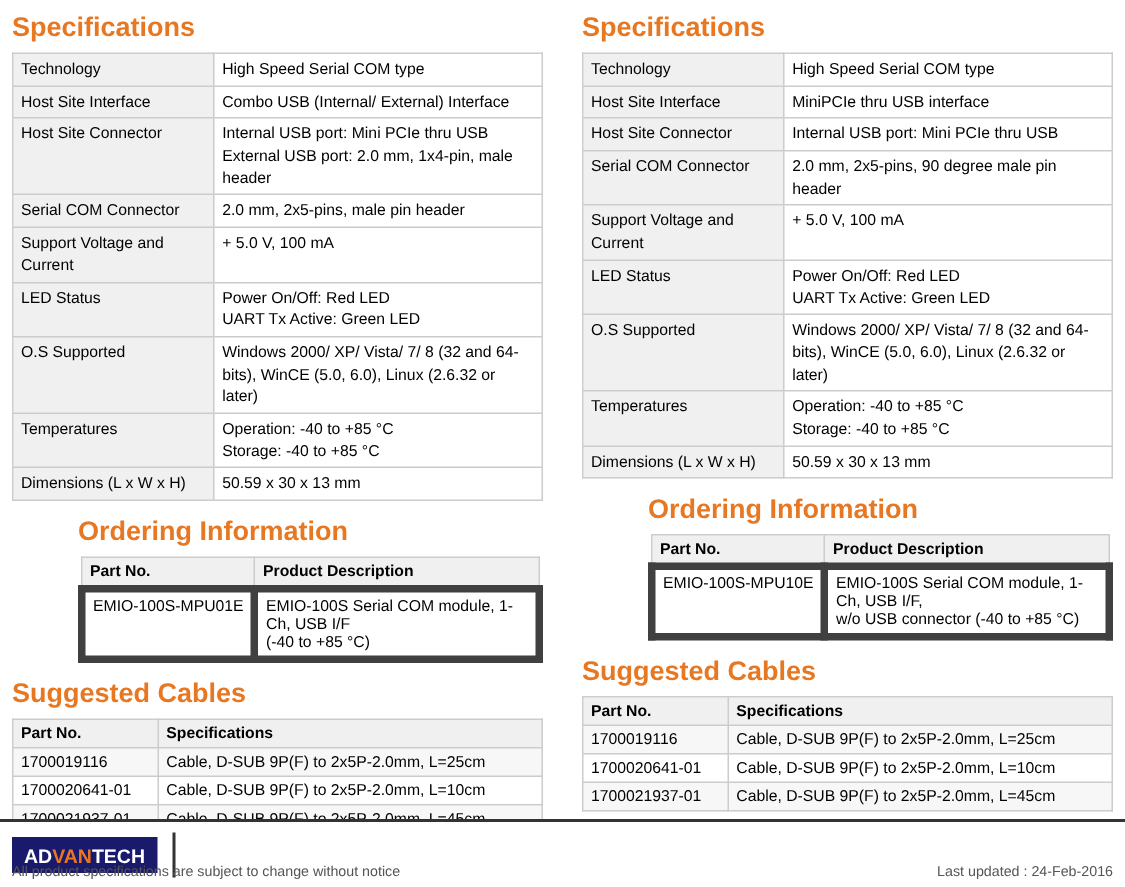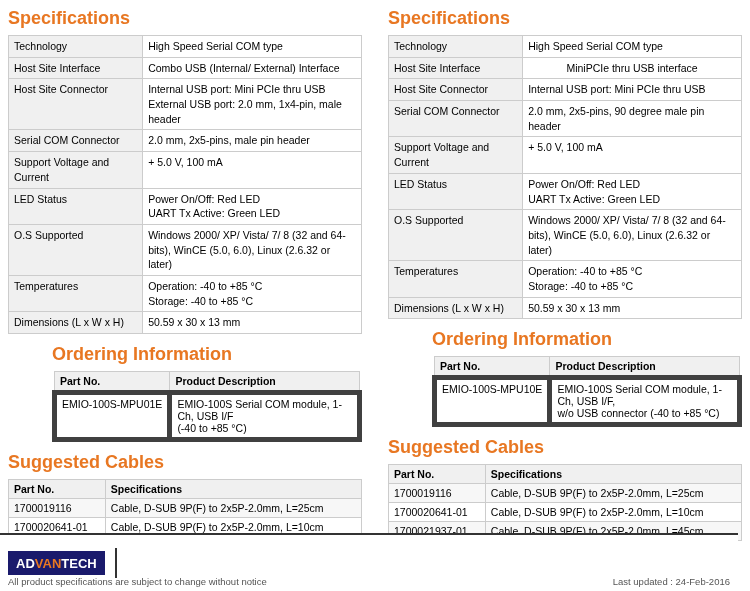--- a/index.html
+++ b/index.html
@@ -101,22 +101,22 @@
     }
     .cables-table tr:nth-child(even) td {
       background-color: #fff;
     }
 
     
     .footer {
       position: absolute;
       bottom: 0;
       left: 0;
-      right: 12px;
-      height: 58px;
+      right: 0;
+      height: 45px;
       background: #fff;
       border-top: 2px solid #333;
       display: flex;
       align-items: center;
       padding: 0 8px;
     }
     .footer-logo {
       display: flex;
       align-items: center;
       gap: 0;
@@ -264,21 +264,21 @@
     <div class="section">
       <div class="section-title">Specifications</div>
       <table class="spec-table">
         <tbody id="right-spec-tbody">
             <tr>
               <td>Technology</td>
               <td style="white-space: pre-line;">High Speed Serial COM type</td>
             </tr>
             <tr>
               <td>Host Site Interface</td>
-              <td style="white-space: pre-line; text-align: center;">MiniPCIe thru USB interface</td>
+              <td style="white-space: pre-line;">MiniPCIe thru USB interface</td>
             </tr>
             <tr>
               <td>Host Site Connector</td>
               <td style="white-space: pre-line;">Internal USB port: Mini PCIe thru USB</td>
             </tr>
             <tr>
               <td>Serial COM Connector</td>
               <td style="white-space: pre-line;">2.0 mm, 2x5-pins, 90 degree male pin header</td>
             </tr>
             <tr>

